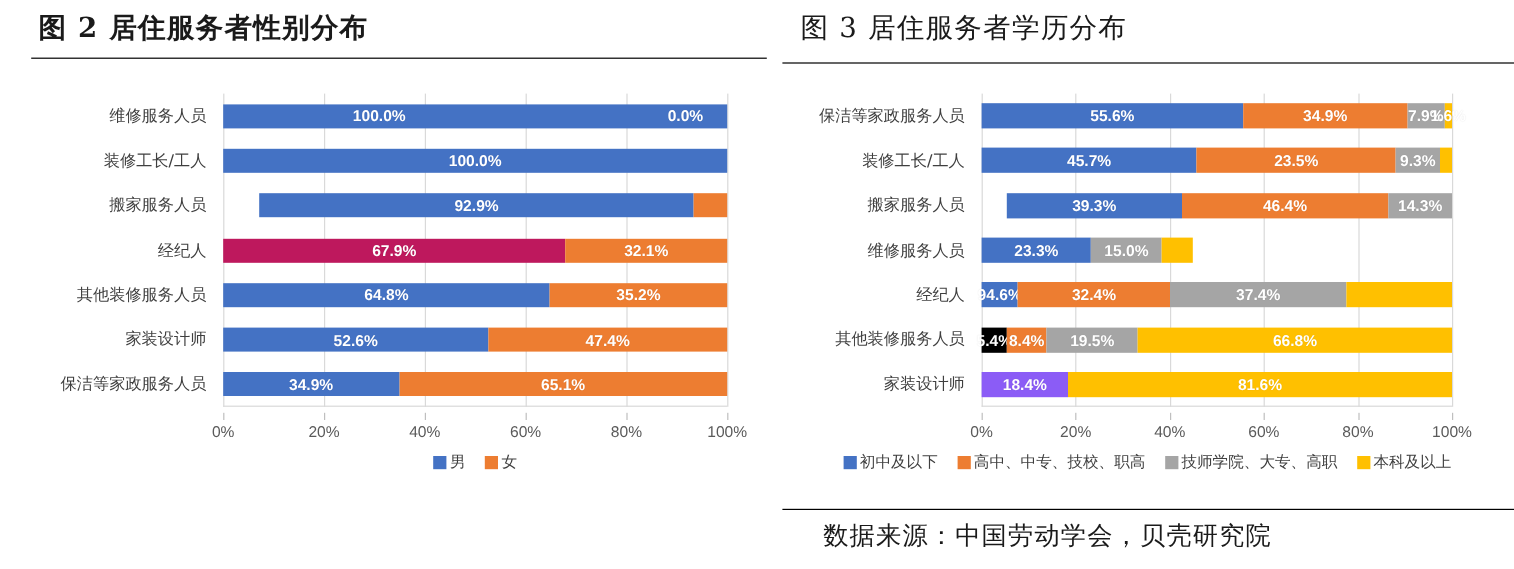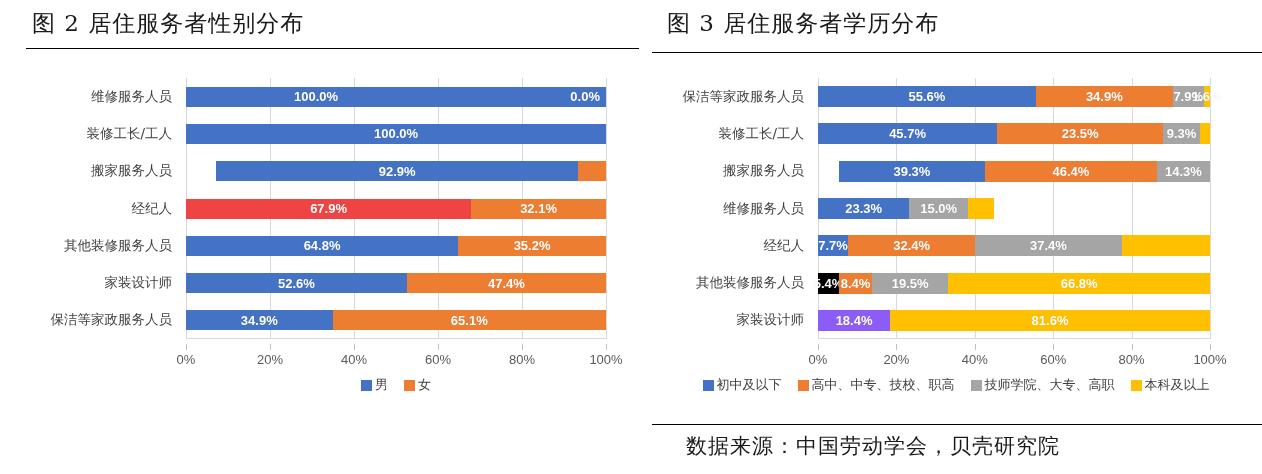--- a/index.html
+++ b/index.html
@@ -16,21 +16,21 @@
   .title-row{position:absolute;top:0;left:0;width:1262px;height:52px;}
   .fig-title{
     position:absolute;
     font-family:"DejaVu Serif", serif;
     font-size:23px;
     color:#1a1a1a;
     letter-spacing:1px;
     white-space:nowrap;
     top:8px;
   }
-  #title-left{left:32px;}
+  #title-left{left:32px;font-weight:bold;}
   #title-right{left:667px;}
   .rule{position:absolute;background:#000;height:1px;}
   #rule-left{top:48px;left:26px;width:613px;}
   #rule-right{top:52px;left:652px;width:610px;}
 
   
   .chart{position:absolute;}
   #chart1{left:0px;top:66px;width:636px;height:345px;}
   #chart2{left:640px;top:66px;width:622px;height:345px;}
 
@@ -113,36 +113,36 @@
         <div class="gridline" style="left: calc(0% + 0px);"></div>
         <div class="gridline" style="left: calc(20% + 0px);"></div>
         <div class="gridline" style="left: calc(40% + 0px);"></div>
         <div class="gridline" style="left: calc(60% + 0px);"></div>
         <div class="gridline" style="left: calc(80% + 0px);"></div>
         <div class="gridline" style="left: calc(100% + 0px);"></div>
         <div class="axisline" style="bottom: 0px;"></div>
         <div class="brow" style="height: 20px; top: 8.64286px;">
           <div class="seg lbl-right" style="width: 100%; background: rgb(68, 114, 196);">
             <span style="position: absolute; left: 50%; transform: translateX(-50%);">100.0%</span>
-            <span style="position: absolute; right: 6px;">0.0%</span>
+            <span style="position: absolute; right: 20px;">0.0%</span>
           </div>
         </div>
         <div class="brow" style="height: 20px; top: 45.9286px;">
           <div class="seg" style="width: 100%; background: rgb(68, 114, 196);">
             <span>100.0%</span>
           </div>
         </div>
         <div class="brow" style="height: 20px; top: 83.2143px; padding-left: 30px;">
           <div class="seg" style="width: 92.9%; background: rgb(68, 114, 196);">
             <span>92.9%</span>
           </div>
           <div class="seg" style="width: 7.1%; background: rgb(237, 125, 49);"></div>
         </div>
         <div class="brow" style="height: 20px; top: 120.5px;">
-          <div class="seg" style="width: 67.9%; background: #ef4444;">
+          <div class="seg" style="width: 67.9%; background: #be185d;">
             <span>67.9%</span>
           </div>
           <div class="seg" style="width: 32.1%; background: rgb(237, 125, 49);">
             <span>32.1%</span>
           </div>
         </div>
         <div class="brow" style="height: 20px; top: 157.786px;">
           <div class="seg" style="width: 64.8%; background: rgb(68, 114, 196);">
             <span>64.8%</span>
           </div>
@@ -252,21 +252,21 @@
           <div class="seg" style="width: 23.3%; background: rgb(68, 114, 196);">
             <span>23.3%</span>
           </div>
           <div class="seg" style="width: 15%; background: rgb(165, 165, 165);">
             <span>15.0%</span>
           </div>
           <div class="seg" style="width: 6.7%; background: rgb(255, 192, 0);"></div>
         </div>
         <div class="brow" style="height: 21px; top: 157.286px;">
           <div class="seg overflow" style="width: 7.7%; background: rgb(68, 114, 196);">
-            <span>7.7%</span>
+            <span>94.6%</span>
           </div>
           <div class="seg" style="width: 32.4%; background: rgb(237, 125, 49);">
             <span>32.4%</span>
           </div>
           <div class="seg" style="width: 37.4%; background: rgb(165, 165, 165);">
             <span>37.4%</span>
           </div>
           <div class="seg" style="width: 22.5%; background: rgb(255, 192, 0);"></div>
         </div>
         <div class="brow" style="height: 21px; top: 194.571px;">

